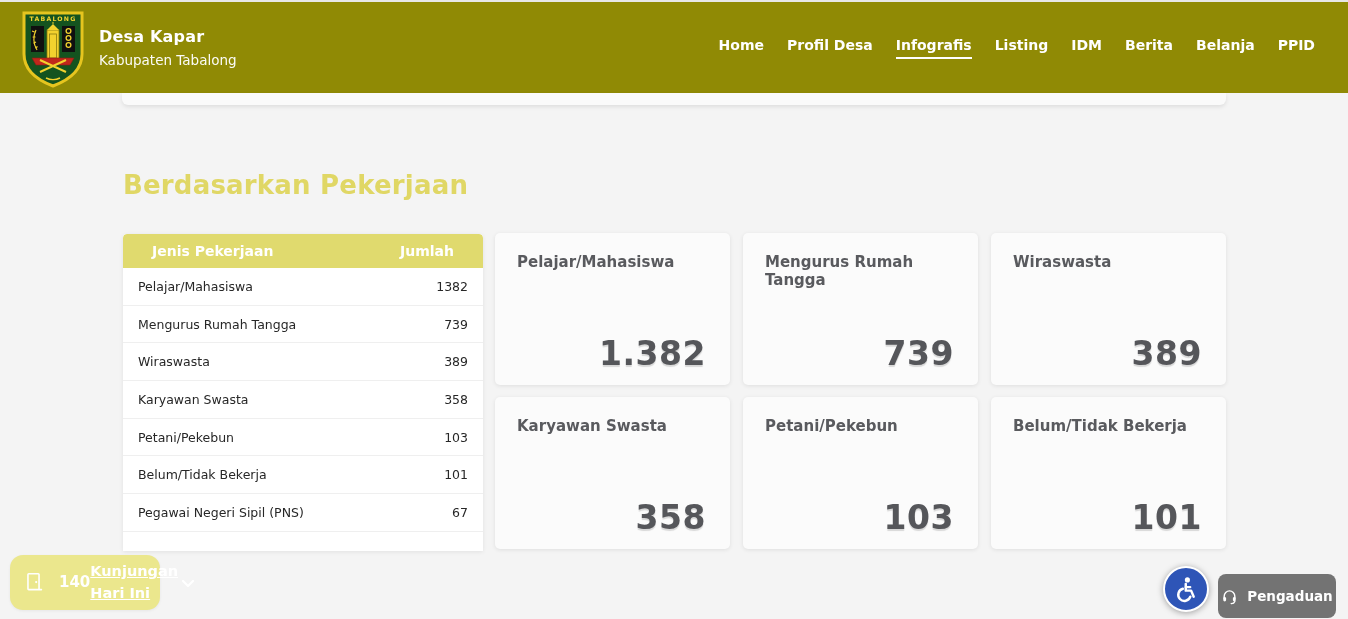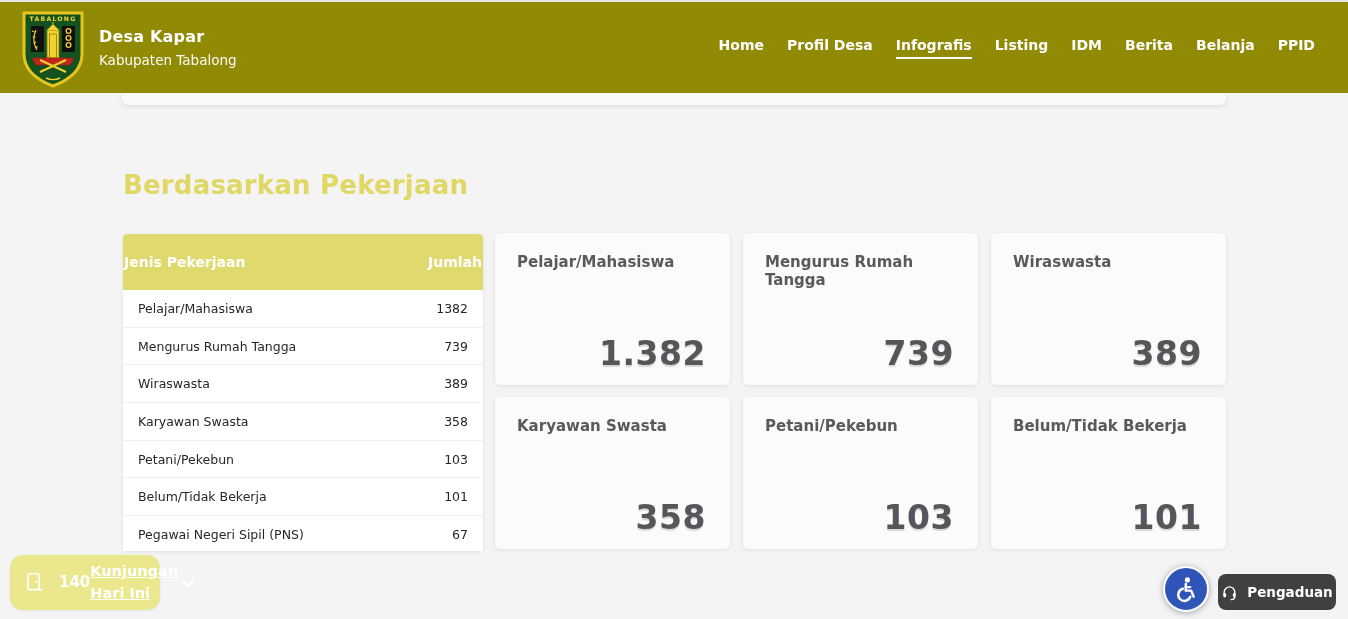--- a/index.html
+++ b/index.html
@@ -25,22 +25,22 @@
   .remnant { position:absolute; left:122px; top:93px; width:1104px; height:12px; background:#fafafa;
              border-radius:0 0 6px 6px; box-shadow:0 2px 4px rgba(0,0,0,.09); }
 
   
   .section-title { position:absolute; left:123px; top:170px; font-size:26px; font-weight:bold;
                    color:#e0d765; letter-spacing:.2px; }
 
   
   .job-table { position:absolute; left:123px; top:234px; width:360px; height:317px; background:#ffffff;
                border-radius:4px 4px 0 0; box-shadow:0 1px 4px rgba(0,0,0,.08); overflow:hidden; }
-  .job-table .thead { display:flex; justify-content:space-between; align-items:center; height:56px;
-               background:#e0da6e; color:#ffffff; font-weight:bold; font-size:14px; padding:0 1px;
+  .job-table .thead { display:flex; justify-content:space-between; align-items:center; height:34px;
+               background:#e0da6e; color:#ffffff; font-weight:bold; font-size:14px; padding:0 29px;
                border-radius:4px 4px 0 0; }
   .job-row { display:flex; justify-content:space-between; align-items:center; height:37.7px;
              padding:0 15px; border-bottom:1px solid #efefef; }
   .job-row .cell-label { font-size:12.5px; color:#272727; }
   .job-row .cell-value { font-size:12.5px; color:#272727; }
 
   
   .cards { position:absolute; left:495px; top:233px; width:731px;
            display:grid; grid-template-columns:repeat(3,235px); grid-auto-rows:152px; gap:12px 13px; }
   .stat-card { position:relative; background:#fbfbfb; border-radius:5px;
@@ -55,21 +55,21 @@
              color:#ffffff; cursor:pointer; box-shadow:0 1px 3px rgba(0,0,0,.06); }
   .vw-left { display:flex; flex-direction:row; align-items:center; gap:16px; margin-right:0; }
   .vw-count { font-size:15px; font-weight:bold; line-height:1; }
   .vw-lines { font-size:14.5px; font-weight:bold; line-height:1.45;text-decoration:underline; }
   .vw-chevron { margin-left:auto; display:flex; }
 
   
   .access-btn { position:absolute; left:1163px; top:566px; width:46px; height:46px; border-radius:50%;
                 background:#2e55b7; border:2.5px solid #ffffff; box-shadow:0 1px 6px rgba(0,0,0,.35);
                 display:flex; align-items:center; justify-content:center; cursor:pointer; }
-  .pengaduan-btn { position:absolute; left:1218px; top:574px; width:118px; height:36px; background:#404040;
+  .pengaduan-btn { position:absolute; left:1218px; top:574px; width:118px; height:44px; background:#737373;
                 border:none; border-radius:8px; color:#ffffff; font-family:inherit; font-size:13.5px; font-weight:bold;
                 display:flex; align-items:center; justify-content:center; gap:9px; cursor:pointer; }
 
   svg { display:block; }
 </style>
 </head>
 <body>
 
 <div id="screen">
 

